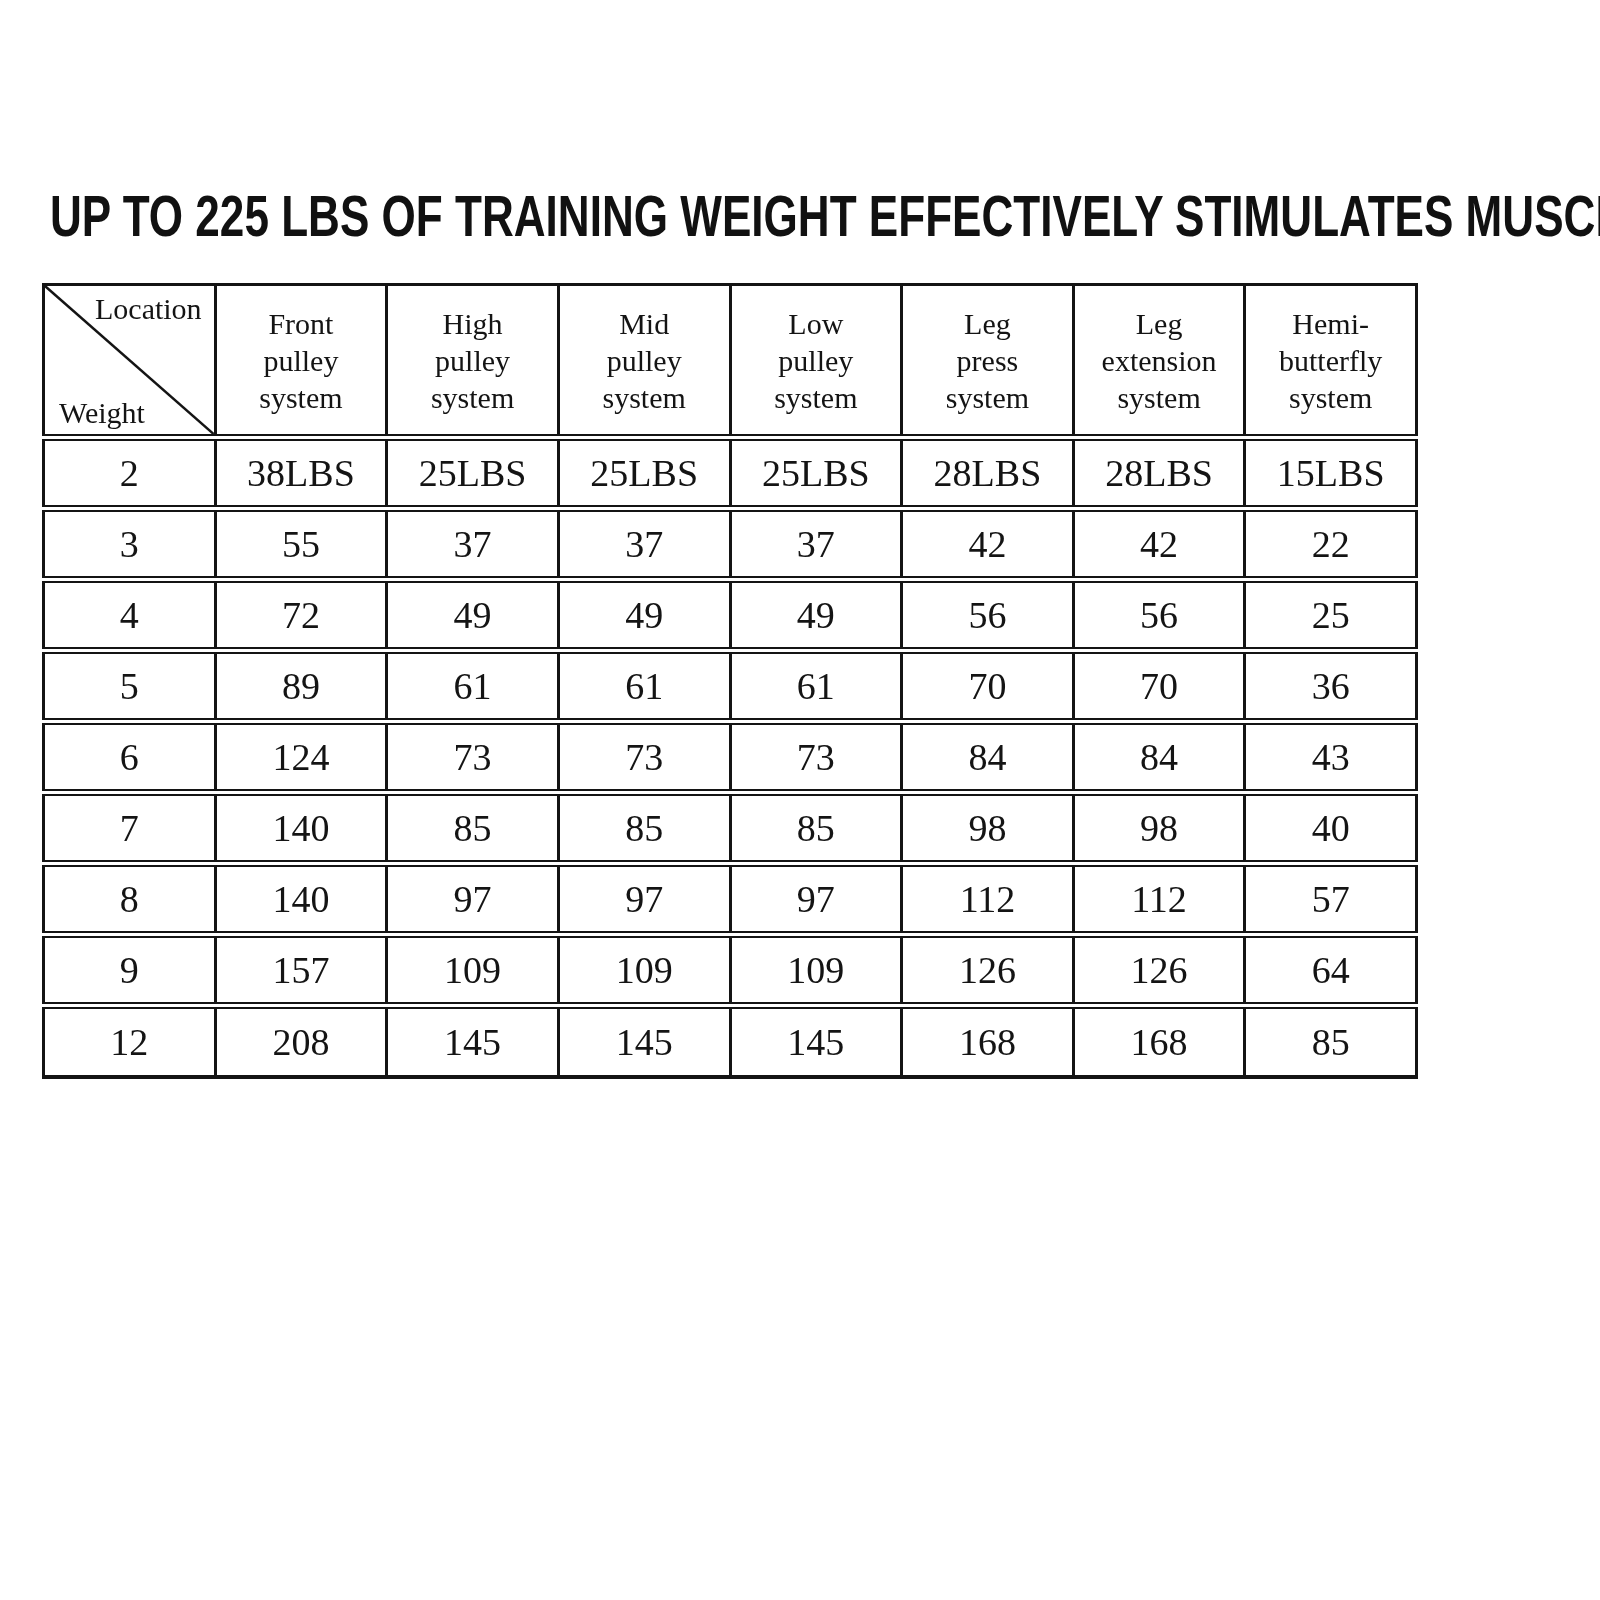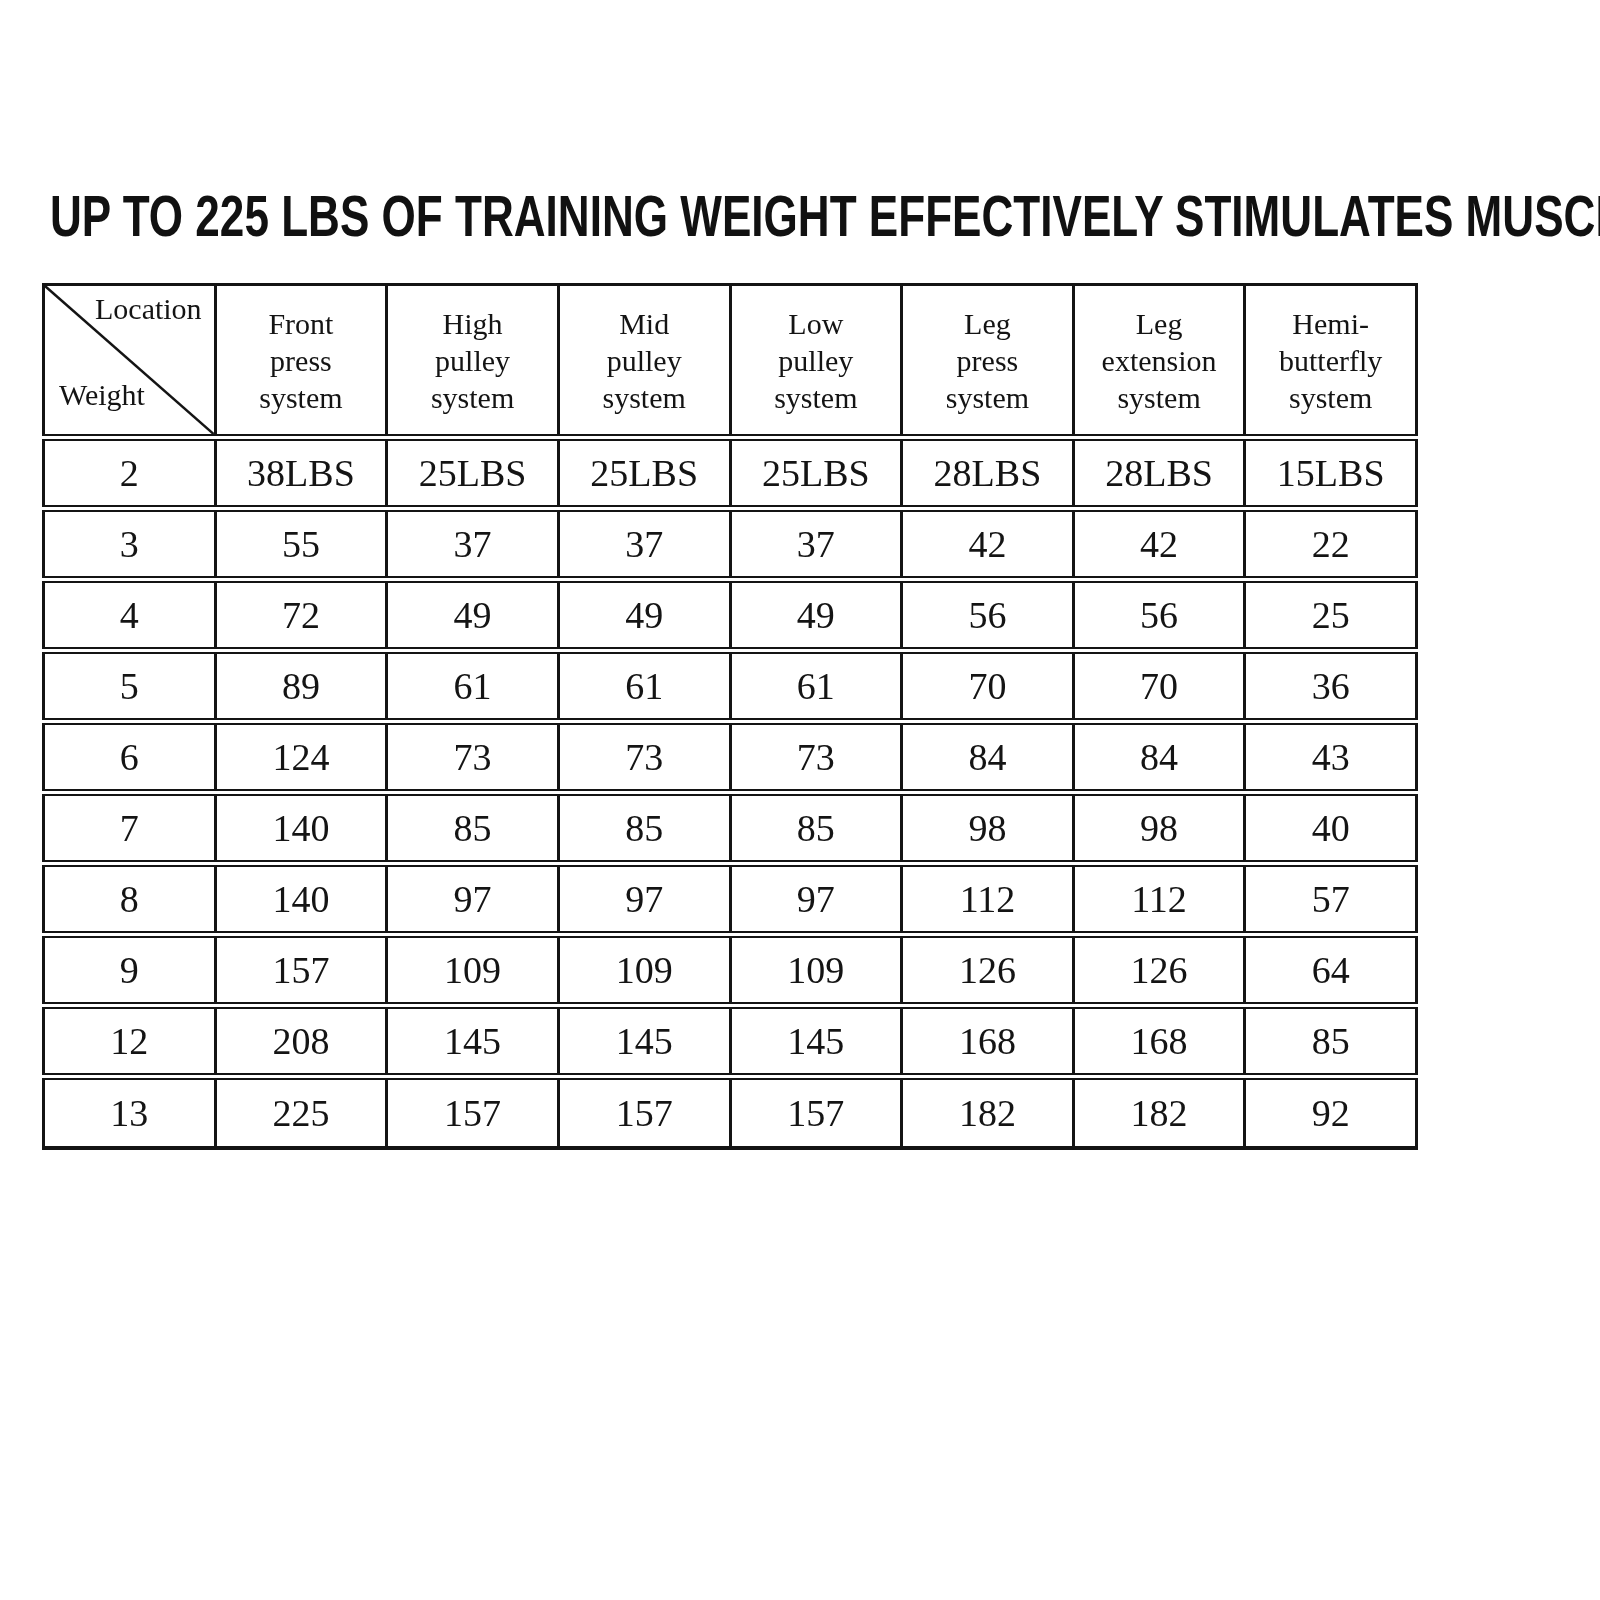--- a/index.html
+++ b/index.html
@@ -84,21 +84,21 @@
   }
   .corner-top {
     position: absolute;
     top: 6px;
     right: 12px;
     font-size: 30px;
     line-height: 34px;
   }
   .corner-bottom {
     position: absolute;
-    bottom: 22px;
+    bottom: 4px;
     left: 14px;
     font-size: 30px;
     line-height: 34px;
   }
 </style>
 </head>
 <body>
 
 <div class="page">
 
@@ -110,21 +110,21 @@
         <tr>
           <th class="corner">
             <svg viewBox="0 0 100 100" preserveAspectRatio="none">
               <line x1="0" y1="0" x2="100" y2="100" stroke="#141414" stroke-width="2.5" vector-effect="non-scaling-stroke"></line>
             </svg>
             <span class="corner-top">Location</span>
             <span class="corner-bottom">Weight</span>
           </th>
 
         <th>Front
-press
+pulley
 system</th>
             <th>High
 pulley
 system</th>
             <th>Mid
 pulley
 system</th>
             <th>Low
 pulley
 system</th>
@@ -224,27 +224,17 @@
           <tr>
             <td>12</td>
             <td>208</td>
             <td>145</td>
             <td>145</td>
             <td>145</td>
             <td>168</td>
             <td>168</td>
             <td>85</td>
           </tr>
-          <tr>
-            <td>13</td>
-            <td>225</td>
-            <td>157</td>
-            <td>157</td>
-            <td>157</td>
-            <td>182</td>
-            <td>182</td>
-            <td>92</td>
-          </tr>
         </tbody>
     </table>
   </div>
 
 </div>
 
 </body></html>

